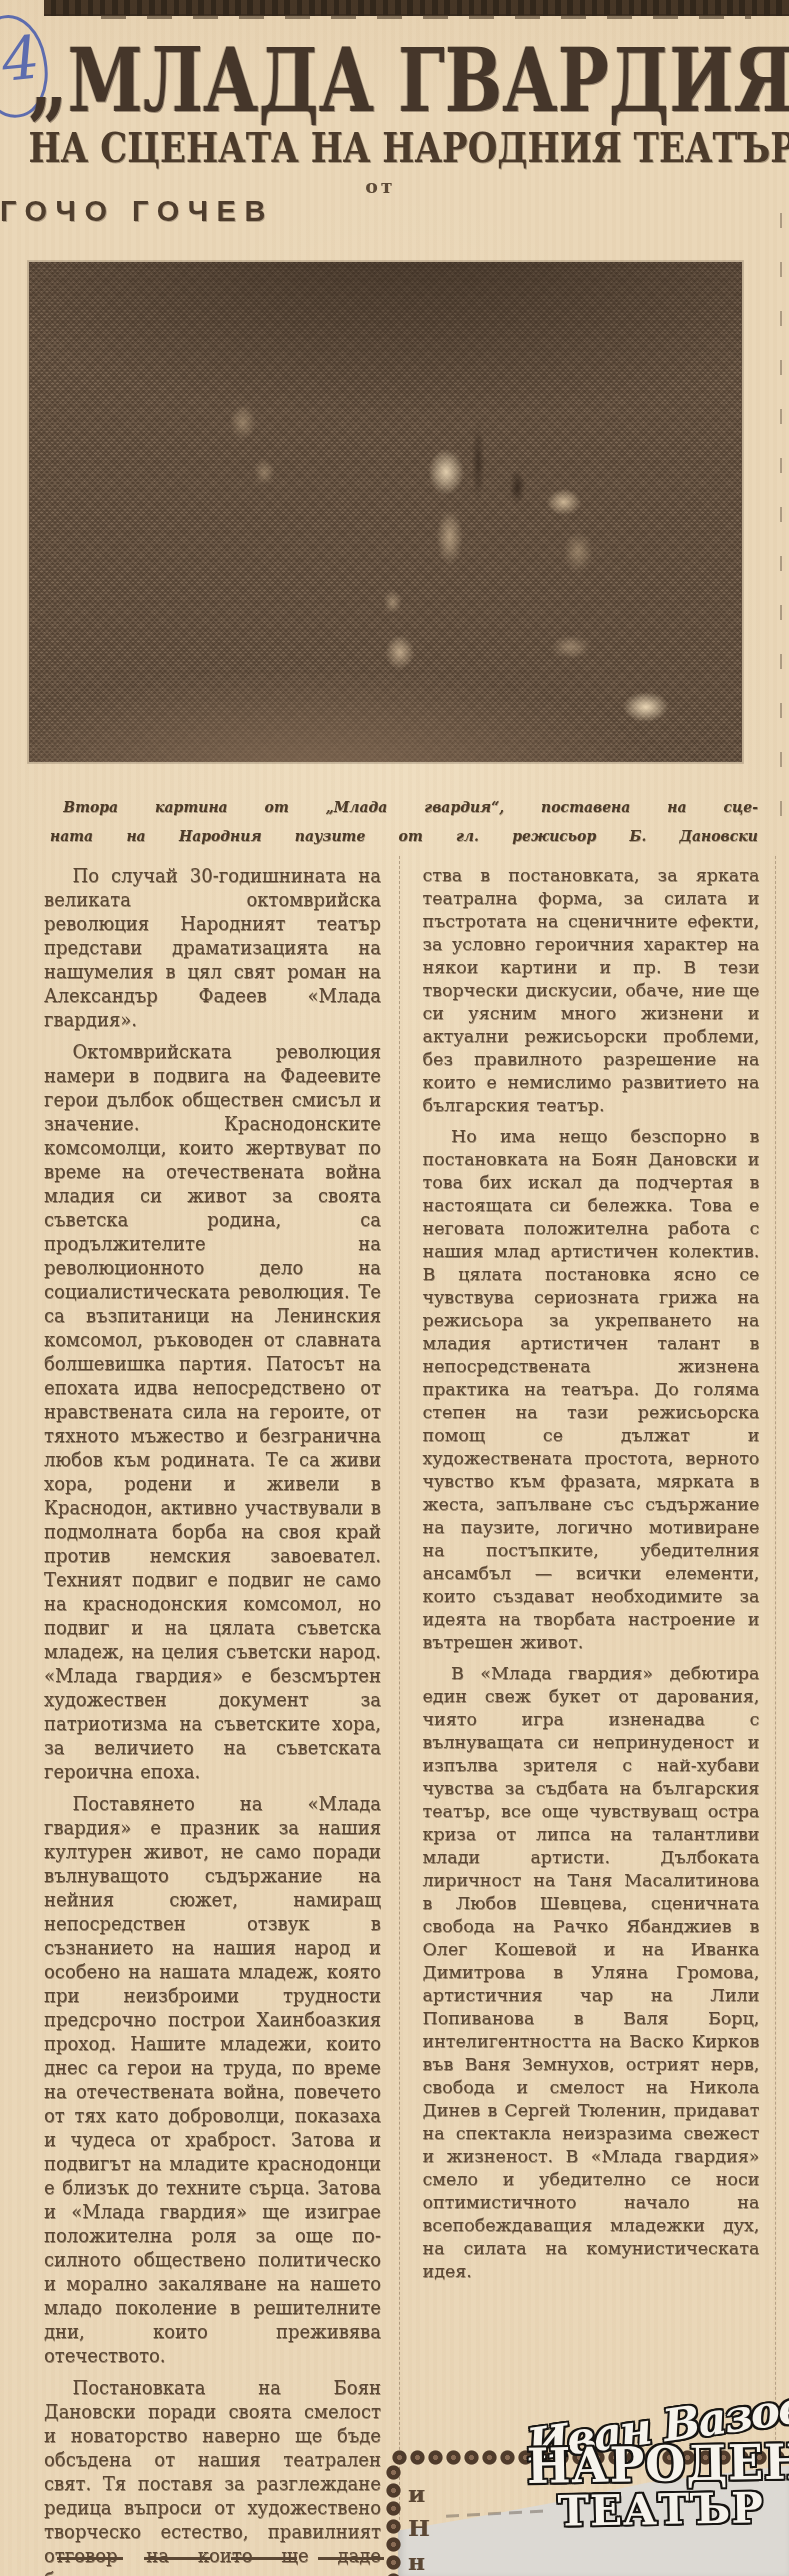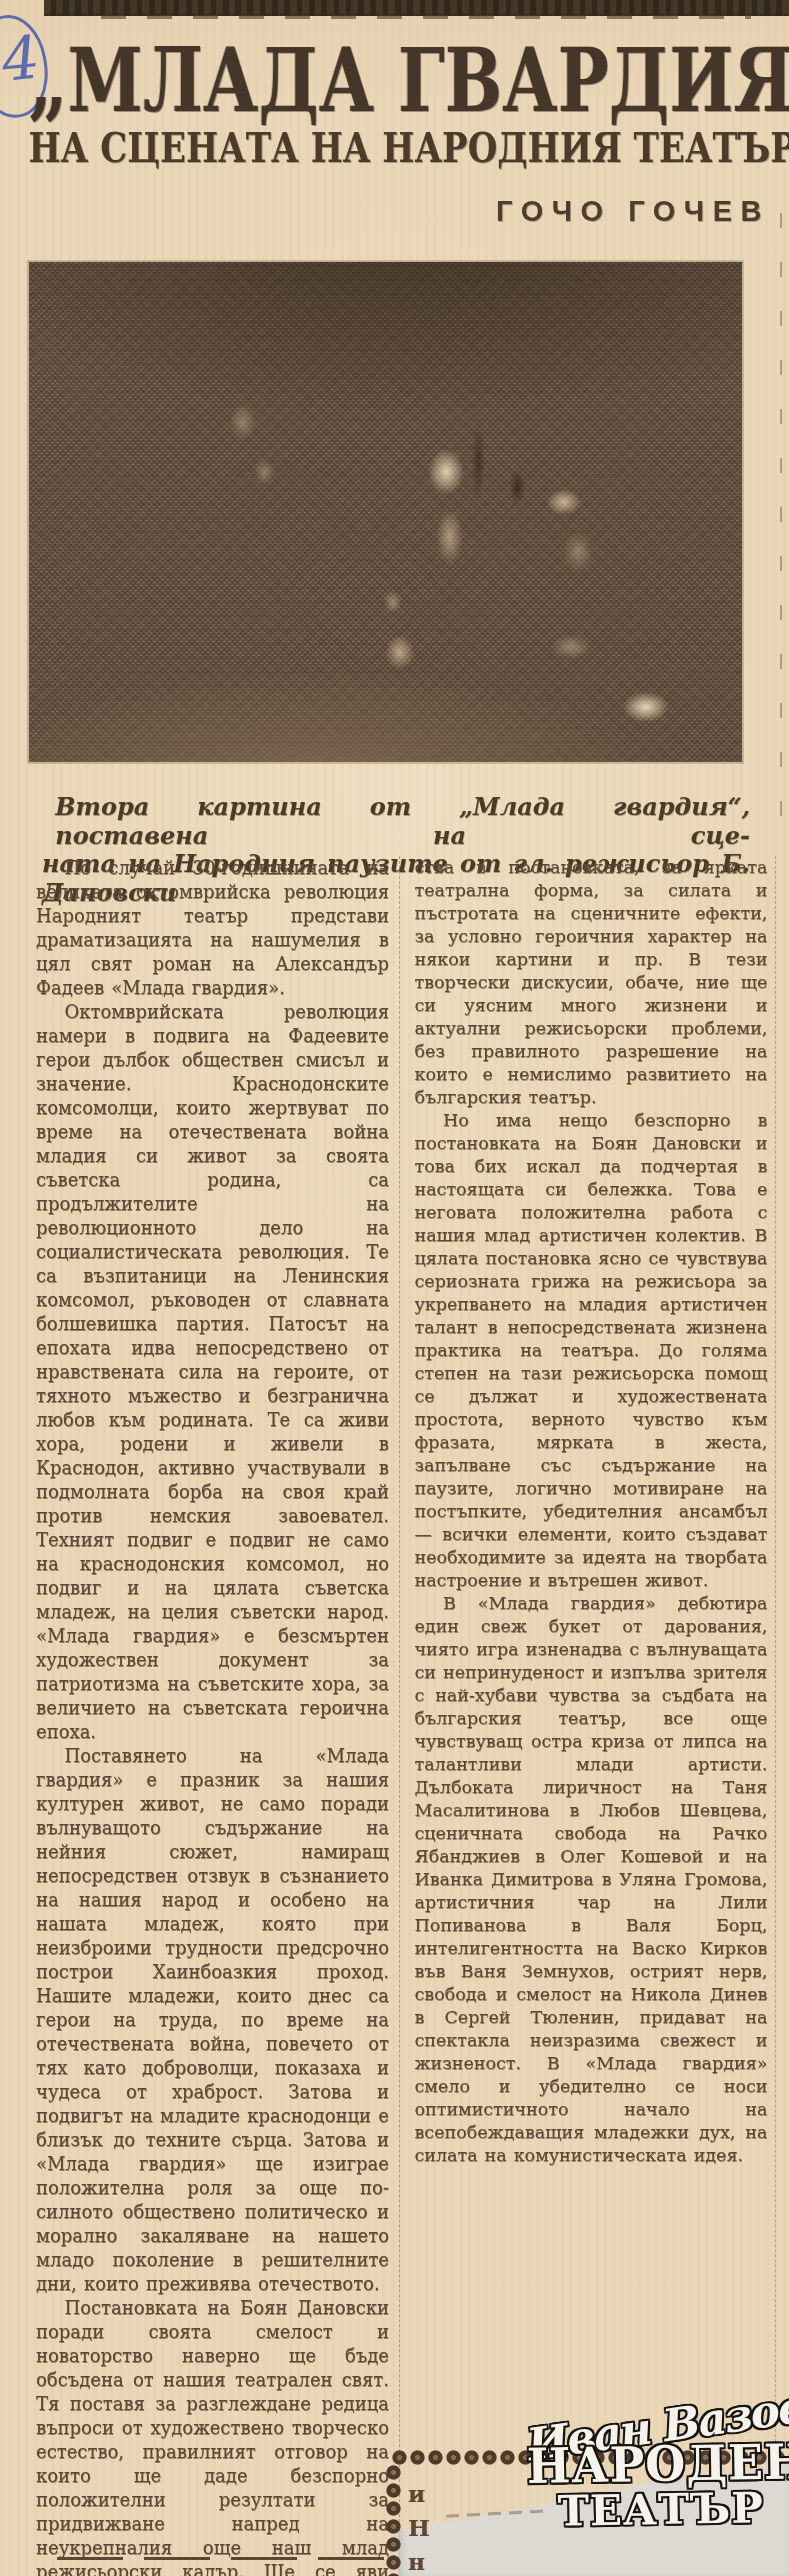--- a/index.html
+++ b/index.html
@@ -27,21 +27,21 @@
   
   .title{position:absolute;left:28.5px;right:0;top:28.5px;text-align:center;
       font-size:68px;font-weight:bold;color:#45362a;letter-spacing:0px;
       transform:scaleY(1.28);transform-origin:50% 0;white-space:nowrap;
       text-shadow:0.9px 0.9px 0 rgba(69,54,42,.45), -0.9px 0 0 rgba(69,54,42,.25);}
   .subtitle{position:absolute;left:28.5px;right:9.5px;top:124px;text-align:center;
       font-size:34px;font-weight:bold;color:#4c3b2b;transform:scaleY(1.18);transform-origin:50% 0;
       white-space:nowrap;text-shadow:0.9px 0.9px 0 rgba(76,59,43,.4);}
   .byline-prefix{position:absolute;left:0;right:28.5px;top:175px;text-align:center;
       font-size:19px;font-weight:bold;letter-spacing:2.8px;color:#5d4a37;}
-  .author{position:absolute;left:0;right:19px;top:195px;text-align:right;
+  .author{position:absolute;left:0;right:19px;top:195px;text-align:left;
       font-family:"Liberation Sans",sans-serif;font-size:29px;font-weight:bold;
       letter-spacing:8.5px;color:#4e3d2d;text-shadow:0.9px 0.9px 0 rgba(78,61,45,.35);}
 
   
   .photo{position:absolute;left:28.5px;top:262px;width:713px;height:500px;background-color:#6e5a48;
       background-image:
         radial-gradient(ellipse 25px 32px at 58.5% 42%, rgba(238,218,184,.9), rgba(0,0,0,0) 72%),
         radial-gradient(ellipse 19px 40px at 59% 55%, rgba(215,190,155,.65), rgba(0,0,0,0) 70%),
         radial-gradient(ellipse 25px 19px at 75% 48%, rgba(228,204,168,.8), rgba(0,0,0,0) 70%),
         radial-gradient(ellipse 21px 28.5px at 77% 58%, rgba(200,175,140,.5), rgba(0,0,0,0) 70%),
@@ -54,31 +54,31 @@
         radial-gradient(ellipse 11.4px 25px at 68.5% 45%, rgba(45,33,24,.75), rgba(0,0,0,0) 70%),
         radial-gradient(ellipse 9.5px 57px at 63% 40%, rgba(45,33,24,.6), rgba(0,0,0,0) 70%),
         radial-gradient(ellipse 474px 152px at 40% 104%, rgba(130,106,84,.85), rgba(0,0,0,0) 75%),
         radial-gradient(ellipse 664px 266px at 55% -10%, rgba(52,40,30,.7), rgba(0,0,0,0) 78%),
         repeating-linear-gradient(45deg, rgba(52,39,28,.28) 0 1.9px, rgba(0,0,0,0) 1.9px 3.8px),
         repeating-linear-gradient(-45deg, rgba(52,39,28,.28) 0 1.9px, rgba(0,0,0,0) 1.9px 3.8px),
         repeating-linear-gradient(0deg, rgba(234,215,184,.12) 0 0.9px, rgba(0,0,0,0) 0.9px 2.8px);
       box-shadow:0 0 0 1.9px rgba(80,62,46,.25);}
 
   
-  .caption{position:absolute;left:42px;top:793px;width:708px;
-      font-size:24px;font-weight:bold;font-style:italic;color:#4c3a27;line-height:28.5px;
+  .caption{position:absolute;left:50px;top:793px;width:708px;
+      font-size:14px;font-weight:bold;font-style:italic;color:#4c3a27;line-height:28.5px;
       text-shadow:0.5px 0.5px 0 rgba(76,58,39,.4);}
   .cap-line{text-align:justify;text-align-last:justify;}
   .cap-line.first{padding-left:13.3px;}
 
   
   .columns{position:absolute;left:36px;top:856px;width:740px;display:flex;}
   .col{color:#5b4734;text-align:justify;
       text-shadow:0.4px 0.5px 0.5px rgba(91,71,52,.6);word-spacing:1.4px;}
-  .col p{margin:0;text-indent:28.5px;}
+  .col p{margin:8px;text-indent:28.5px;}
   .col p.cont{text-indent:0;}
   .col-left{width:353px;font-size:18px;line-height:24px;padding-right:9.5px;}
   .col-right{flex:1;font-size:17.5px;line-height:23px;
       border-left:1.9px dashed rgba(122,100,78,.5);
       border-right:1.9px dashed rgba(122,100,78,.45);
       padding-left:15px;padding-right:7.6px;}
 
   
   .edge-marks{position:absolute;right:6.6px;top:190px;width:2.8px;height:626px;
       background:repeating-linear-gradient(0deg,#7a6a56 0 15px, rgba(0,0,0,0) 15px 49px);opacity:.55;}
@@ -127,20 +127,21 @@
 <div class="page">
 
   <div class="top-band"></div>
 
   <div class="circled-num">
     <span>4</span>
   </div>
 
   <div class="title">„МЛАДА ГВАРДИЯ“</div>
   <div class="subtitle">НА СЦЕНАТА НА НАРОДНИЯ ТЕАТЪР</div>
+  <div class="byline-prefix">от</div>
   <div class="author">ГОЧО ГОЧЕВ</div>
 
   <div class="photo"></div>
   <div class="edge-marks"></div>
 
   <div class="caption">
     <div class="cap-line first">Втора картина от „Млада гвардия“, поставена на сце-</div>
     <div class="cap-line">ната на Народния паузите от гл. режисьор Б. Дановски</div>
   </div>
 

